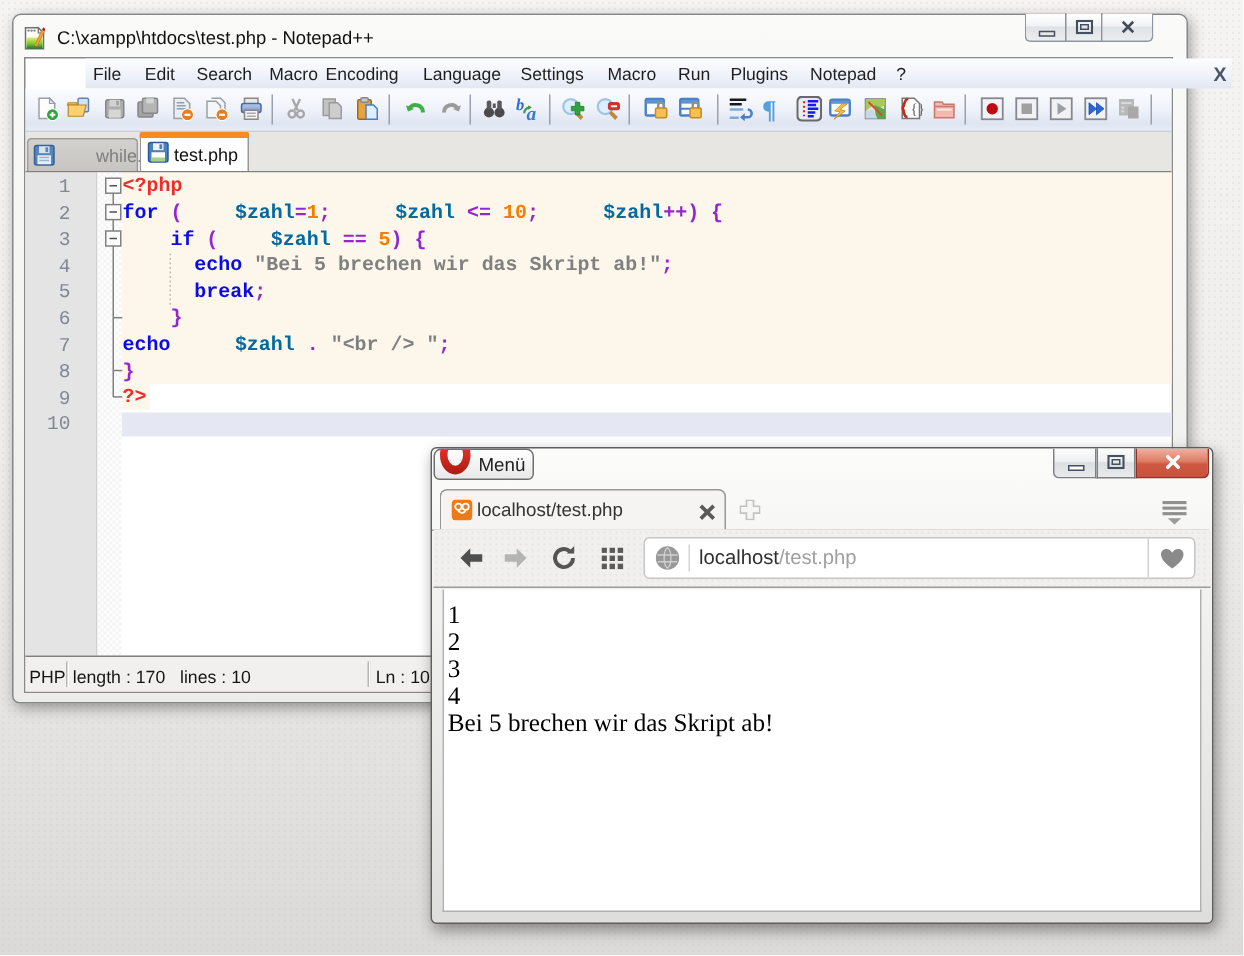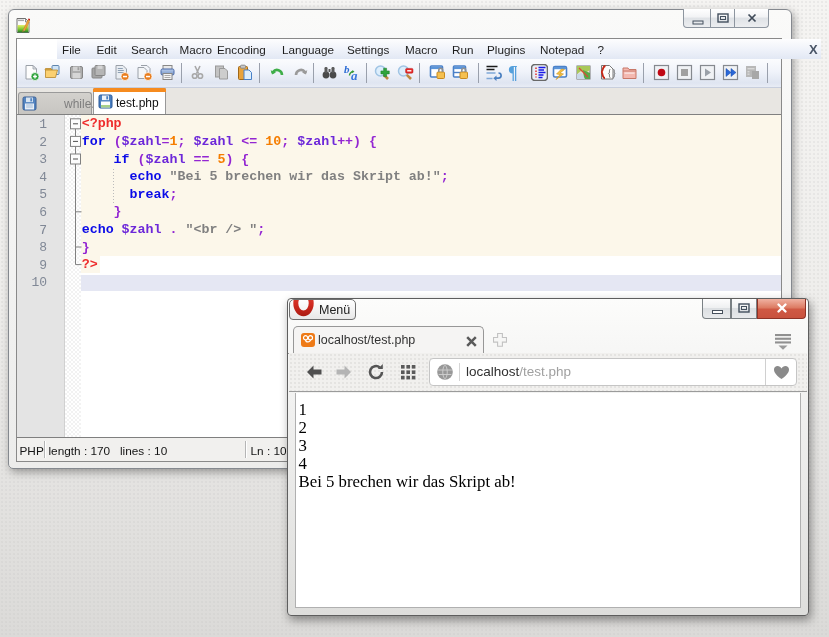--- a/index.html
+++ b/index.html
@@ -43,21 +43,21 @@
 #lnums{position:absolute;left:0;top:1px;width:30px;text-align:right;
  font-family:"Liberation Mono",monospace;font-size:13px;line-height:17.6px;color:#808896;margin:0;}
 #foldm{position:absolute;left:48px;top:0;width:16px;height:322px;background:#fff;background-image:linear-gradient(45deg,#f2f2f2 25%,transparent 25%,transparent 75%,#f2f2f2 75%),linear-gradient(45deg,#f2f2f2 25%,transparent 25%,transparent 75%,#f2f2f2 75%);background-size:4px 4px;background-position:0 0,2px 2px;}
 #creamA{position:absolute;left:64px;top:0;width:700px;height:140.8px;background:#fcf7ea;}
 #creamB{position:absolute;left:64px;top:140.8px;width:19px;height:17.6px;background:#fcf7ea;}
 #curline{position:absolute;left:64px;top:160.4px;width:700px;height:16px;background:#e5e7f3;}
 #indent{position:absolute;left:96px;top:53.6px;width:1px;height:35px;background-image:linear-gradient(180deg,#bbb 1px,transparent 1px);background-size:1px 3px;}
 #code{position:absolute;left:64.7px;top:0.4px;margin:0;font-family:"Liberation Mono",monospace;
  font-size:13.3px;line-height:17.6px;font-weight:bold;color:#000;}
 #code .k{color:#0b0be8;}
-#code .v{color:#6d28d9;}
+#code .v{color:#0369a1;margin-left:35px;}
 #code .o{color:#9326d2;}
 #code .n{color:#f57d00;}
 #code .s{color:#808080;}
 #code .t{color:#ee2c2c;}
 #statusbar{position:absolute;left:0;top:398px;width:764px;height:24px;background:#f1f0ee;border-top:1px solid #7f7f7f;box-sizing:border-box;}
 #statusbar span{position:absolute;top:6px;font-size:11.8px;color:#151515;}
 .ssep{position:absolute;top:3px;width:1px;height:17px;background:#b5b5b5;border-right:1px solid #fff;}
 
 #op{position:absolute;left:287px;top:298px;width:520px;height:316px;
  border:1px solid #5e5e5e;border-radius:4px;
@@ -105,20 +105,21 @@
         <stop offset="0" stop-color="#e4ef6a"></stop>
             <stop offset="0.55" stop-color="#7ec832"></stop>
             <stop offset="1" stop-color="#1f7a1f"></stop>
           </linearGradient>
         </defs>
       <path d="M12.1 2.6 L7.6 12.2 L6.6 14.6 L9.0 13.4 L13.6 3.8 z" fill="#f2a33c" stroke="#c07818" stroke-width="0.5"></path>
       <path d="M12.1 2.6 L13.6 3.8 L14.3 2.4 L12.8 1.2 z" fill="#c01212"></path>
       <path d="M6.6 14.6 L7.6 12.2 L9.0 13.4 z" fill="#caa06a"></path>
       <path d="M6.6 14.6 l0.5 -1.1 l0.7 0.55 z" fill="#333"></path>
     </svg>
+    <div id="npp-title">C:\xampp\htdocs\test.php - Notepad++</div>
     <div class="wb" id="nb-min">
         <svg width="28" height="19">
           <rect x="9" y="12" width="10" height="3" fill="none" stroke="#44505e" stroke-width="1"></rect>
         </svg>
       </div>
     <div class="wb" id="nb-max">
         <svg width="25" height="19">
           <rect x="7" y="5" width="10" height="8" fill="none" stroke="#44505e" stroke-width="1.4"></rect>
           <rect x="9.5" y="7.5" width="5" height="3" fill="none" stroke="#44505e" stroke-width="1"></rect>
         </svg>

